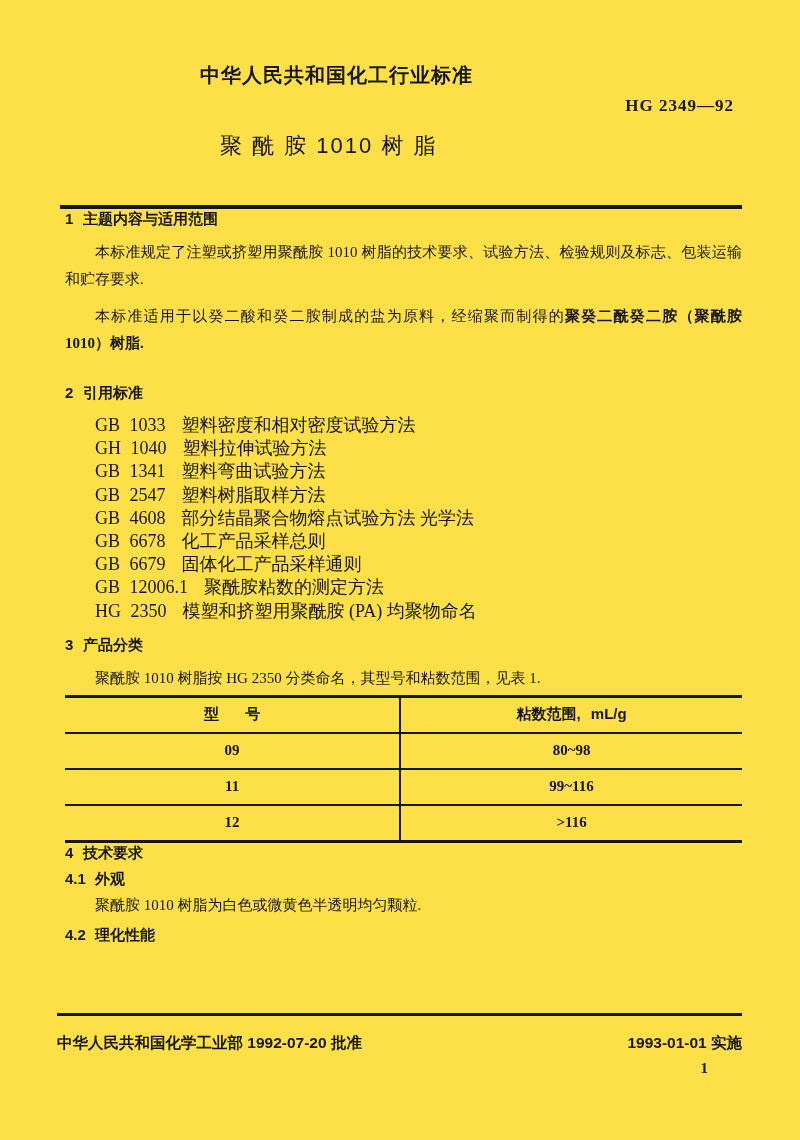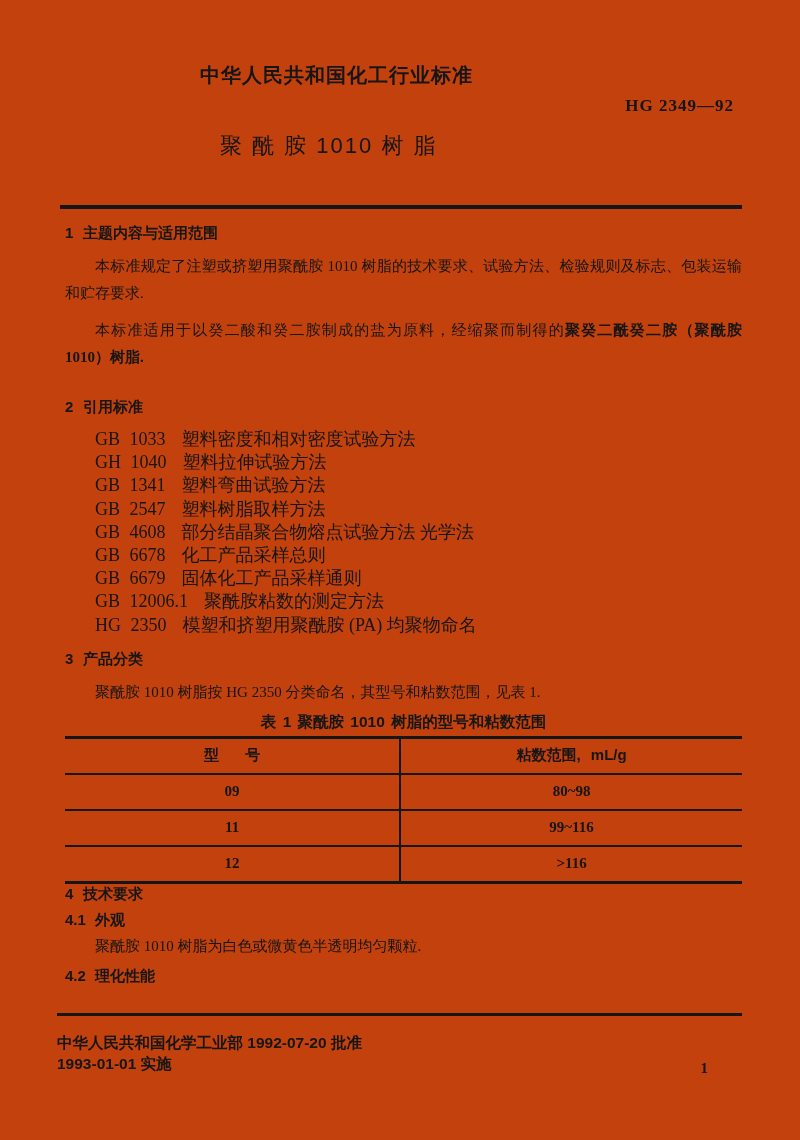--- a/index.html
+++ b/index.html
@@ -5,21 +5,21 @@
   html, body { margin: 0; padding: 0; }
   body {
     background: #e8e8e8;
     font-family: "Liberation Serif", "DejaVu Serif", serif;
   }
   .page {
     position: relative;
     width: 800px;
     height: 1140px;
     margin: 0 auto;
-    background: #c2410c;
+    background: #fde047;
     color: #161616;
     overflow: hidden;
     box-sizing: border-box;
     padding: 0 58px 0 65px;
   }
 
   
   .org-line {
     margin: 62px 0 0 135px;
     font-family: "Liberation Sans", "DejaVu Sans", sans-serif;
@@ -65,21 +65,21 @@
   p.body-p {
     margin: 10px 0 0 0;
     font-size: 15px;
     line-height: 27px;
     text-indent: 2em;
     text-align: justify;
   }
   .bold-seg { font-weight: bold; }
 
   
-  #sec1 { margin-top: 14px; }
+  #sec1 { }
   #sec2 { margin-top: 26px; }
   #sec3 { margin-top: 12px; }
   #sec4 { }
 
   
   .refs {
     list-style: none;
     margin: 11px 0 0 0;
     padding: 0 0 0 30px;
   }
@@ -139,21 +139,20 @@
     top: 1013px;
   }
   .rule-thin { height: 3px; background: #161616; }
   .footer-line {
     margin-top: 17px;
     display: flex;
     justify-content: space-between;
     font-family: "Liberation Sans", "DejaVu Sans", sans-serif;
     font-size: 15.5px;
     font-weight: bold;
-    flex-direction: column;
   }
   .page-number {
     position: absolute;
     top: 1060px;
     right: 92px;
     font-size: 15px;
     font-weight: bold;
   }
 </style>
 </head>
@@ -190,21 +189,20 @@
       <li><span class="ref-code">GB 12006.1</span><span>聚酰胺粘数的测定方法</span></li>
       <li><span class="ref-code">HG 2350</span><span>模塑和挤塑用聚酰胺 (PA) 均聚物命名</span></li>
     </ul>
   </section>
 
   <section id="sec3">
     <div class="sec-h">
       <span class="num">3</span><span>产品分类</span>
     </div>
     <p class="body-p">聚酰胺 1010 树脂按 HG 2350 分类命名，其型号和粘数范围，见表 1.</p>
-    <div class="tbl-caption">表 1 聚酰胺 1010 树脂的型号和粘数范围</div>
     <table class="t1">
       <thead>
         <tr>
           <th class="c1">型 号</th>
           <th>粘数范围, mL/g</th>
         </tr>
       </thead>
       <tbody>
         <tr>
           <td class="c1">09</td>

